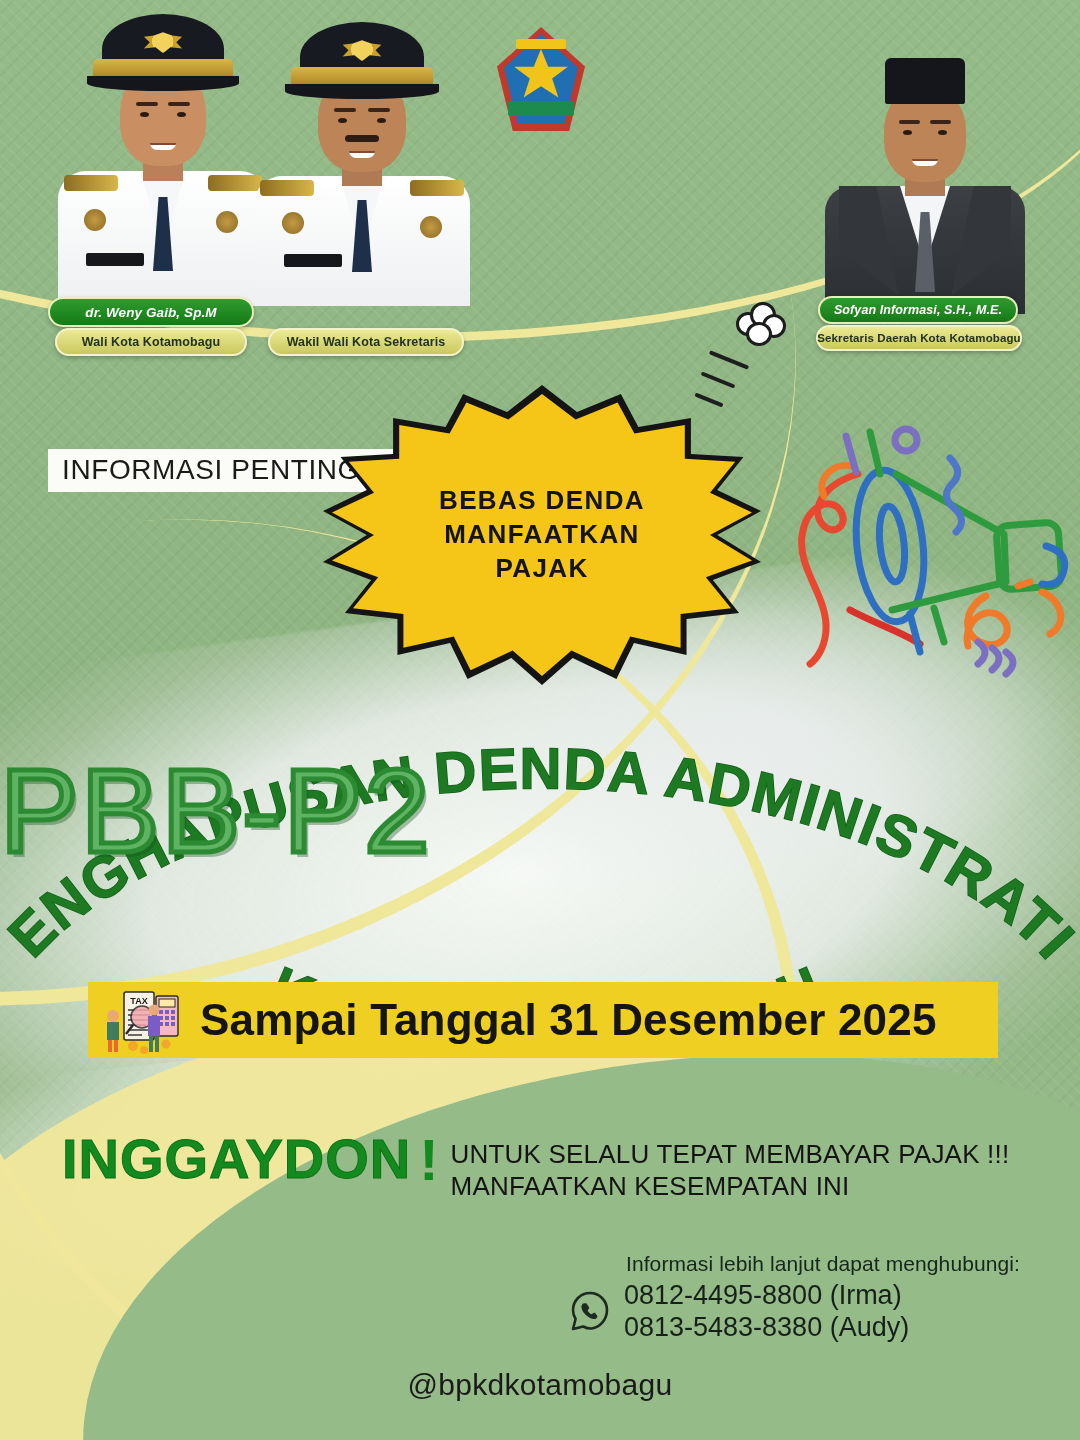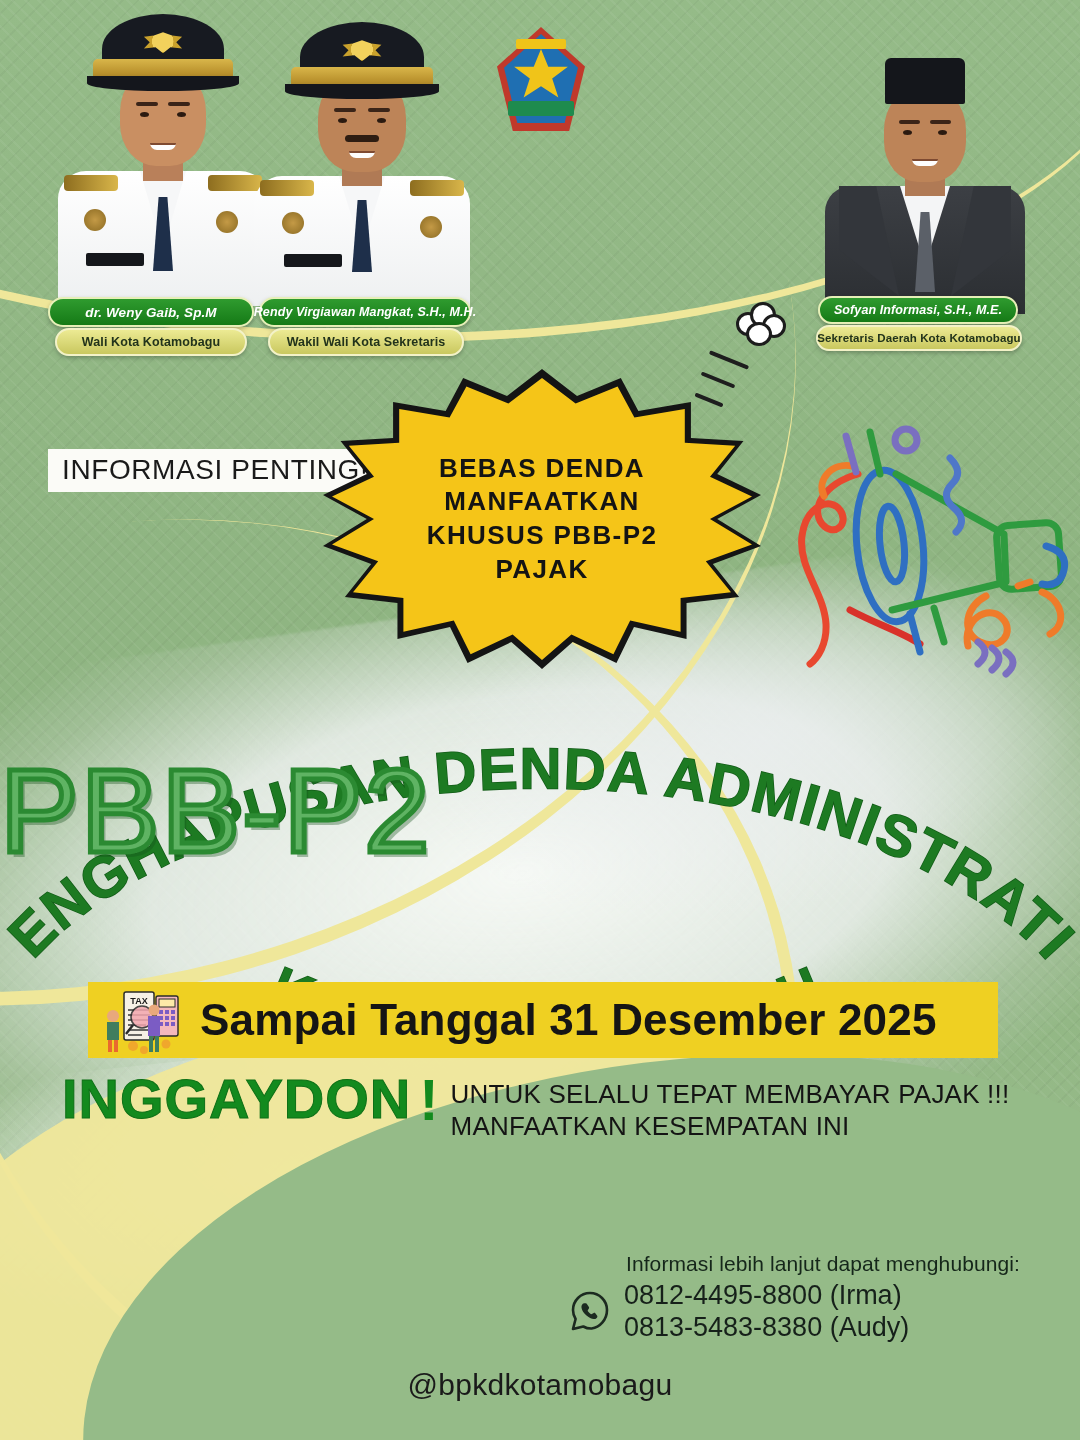--- a/index.html
+++ b/index.html
@@ -203,21 +203,21 @@
 
   
   .info-banner{
     position:absolute; left:48px; top:449px;
     background:#fbfbf7; padding:6px 14px 8px 14px;
     font-size:28px; font-weight:400; letter-spacing:.6px;
     color:#1a1a1a; line-height:1.05;
   }
 
   
-  .burst-wrap{ position:absolute; left:332px; top:378px; width:420px; height:282px; }
+  .burst-wrap{ position:absolute; left:332px; top:394px; width:420px; height:282px; }
   .burst{
     position:absolute; inset:0;
     background:#f5c518;
     filter:drop-shadow(0 0 0 #111);
     clip-path:polygon(
       50% 0%, 58% 9%, 68% 3%, 72% 14%, 84% 11%, 84% 23%,
       96% 24%, 90% 35%, 100% 42%, 90% 50%, 100% 59%, 89% 65%,
       95% 76%, 83% 78%, 83% 90%, 71% 86%, 67% 98%, 57% 91%,
       50% 100%, 43% 91%, 33% 98%, 29% 86%, 17% 90%, 17% 78%,
       5% 76%, 11% 65%, 0% 59%, 10% 50%, 0% 42%, 10% 35%,
@@ -283,21 +283,21 @@
     display:flex; align-items:center; gap:14px;
     padding-left:14px;
   }
   .tax-illus{ width:84px; height:72px; flex:0 0 auto; }
   .date-text{
     font-size:44px; font-weight:600; color:#151515; letter-spacing:.2px;
   }
 
   
   .inggaydon-row{
-    position:absolute; left:62px; top:1072px; width:980px;
+    position:absolute; left:62px; top:1132px; width:980px;
     display:flex; align-items:flex-start; gap:4px;
   }
   .inggaydon{
     font-size:56px; font-weight:800; color:#138a1e;
     letter-spacing:1px; line-height:.98;
     -webkit-text-stroke:1px #0e7016;
     white-space:nowrap;
   }
   .bang{ font-size:58px; font-weight:800; color:#138a1e; margin:0 8px 0 4px; line-height:.98;}
   .manfaat{
@@ -421,23 +421,20 @@
     </div>
   </div>
 
   <div class="pill pill-name" style="left:48px; top:297px; width:206px; height:30px;">
     <span>dr. Weny Gaib, Sp.M</span>
   </div>
   <div class="pill pill-role" style="left:55px; top:328px; width:192px; height:28px;">
     <span>Wali Kota Kotamobagu</span>
   </div>
 
-  <div class="pill pill-name" style="left:259px; top:297px; width:212px; height:30px; font-size:12.5px;">
-    <span>Rendy Virgiawan Mangkat, S.H., M.H.</span>
-  </div>
   <div class="pill pill-role" style="left:268px; top:328px; width:196px; height:28px;">
     <span>Wakil Wali Kota Sekretaris</span>
   </div>
 
   <div class="pill pill-name" style="left:818px; top:296px; width:200px; height:28px; font-size:12.5px;">
     <span>Sofyan Informasi, S.H., M.E.</span>
   </div>
   <div class="pill pill-role" style="left:816px; top:325px; width:206px; height:26px; font-size:11.5px;">
     <span>Sekretaris Daerah Kota Kotamobagu</span>
   </div>
@@ -456,21 +453,20 @@
   <div class="speedline" style="left:708px;top:358px;width:42px;height:4px;transform:rotate(22deg);"></div>
   <div class="speedline" style="left:700px;top:378px;width:36px;height:4px;transform:rotate(22deg);"></div>
   <div class="speedline" style="left:694px;top:398px;width:30px;height:4px;transform:rotate(22deg);"></div>
 
   <div class="burst-wrap">
     <div class="burst-outline"></div>
     <div class="burst"></div>
     <div class="burst-text">
       <div>BEBAS DENDA</div>
       <div>MANFAATKAN</div>
-      <div>KHUSUS PBB-P2</div>
       <div>PAJAK</div>
     </div>
   </div>
 
   <svg class="megaphone" viewBox="0 0 296 284">
     <g fill="none" stroke-linecap="round" stroke-linejoin="round" stroke-width="7">
 
       <path d="M78 78 C44 88 30 112 42 128 C54 142 70 128 60 114 C50 100 26 110 22 140
                C18 172 44 196 46 228 C47 248 38 262 30 268" stroke="#e8482f"></path>
       <path d="M72 70 C52 66 36 84 44 100" stroke="#ef7b2a"></path>

